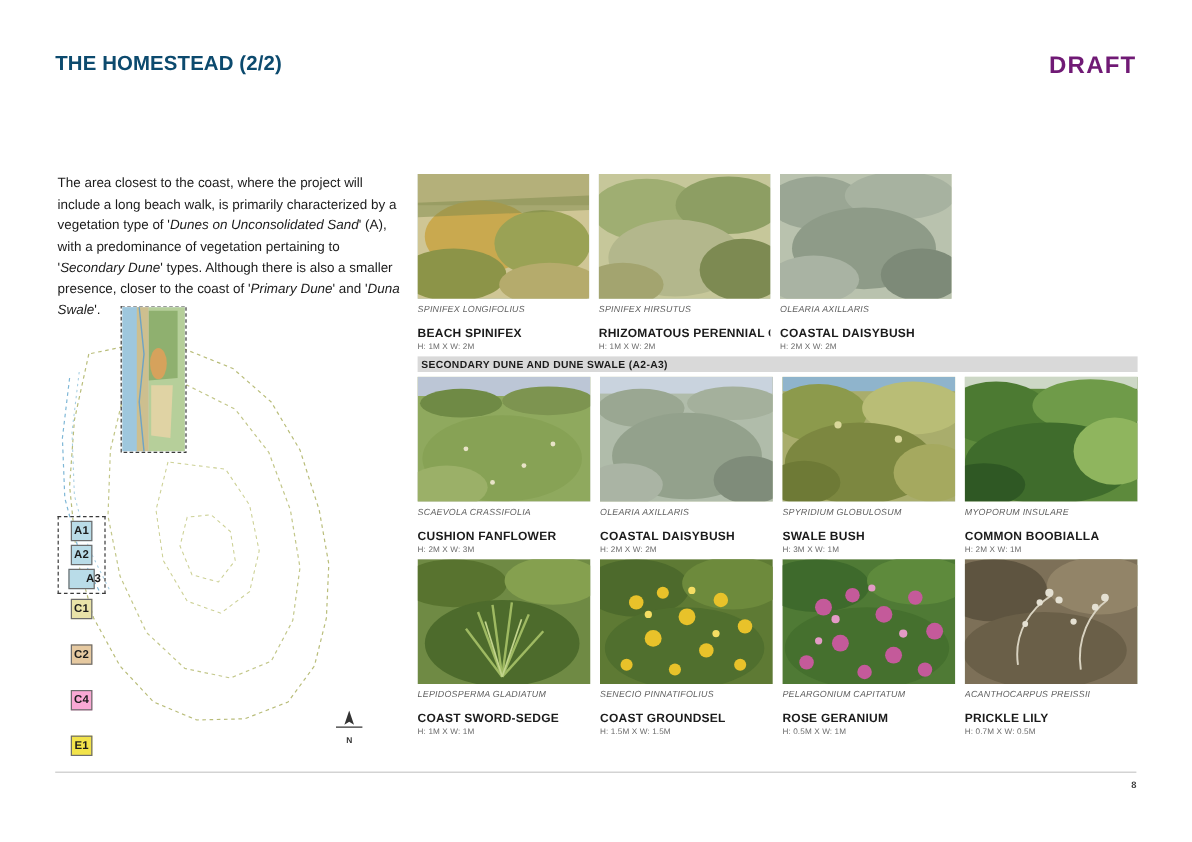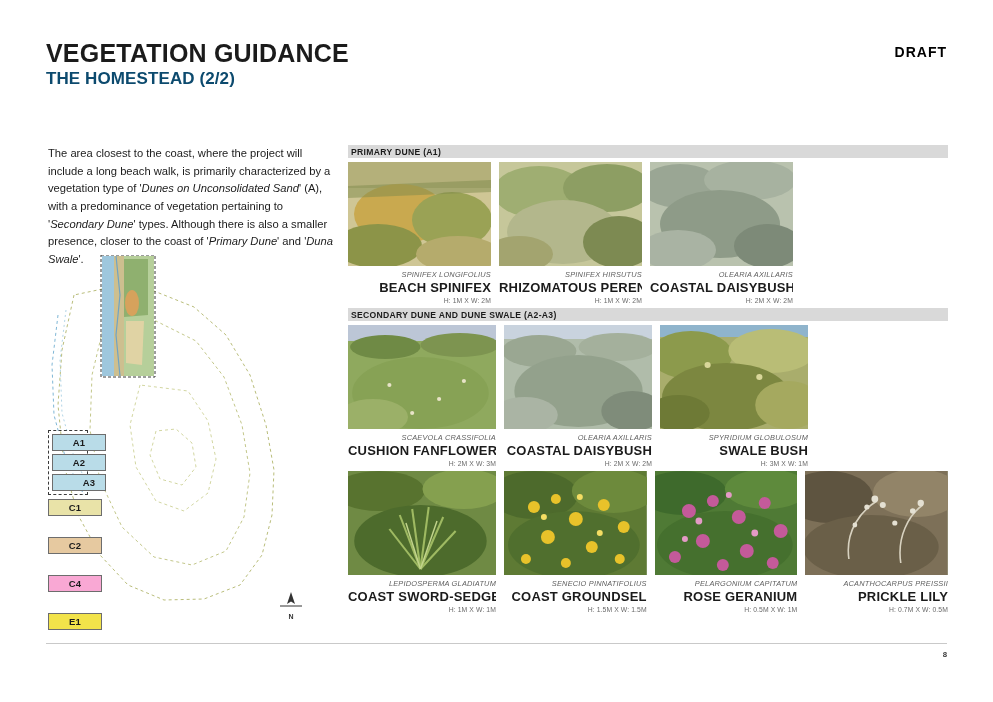--- a/index.html
+++ b/index.html
@@ -30,23 +30,23 @@
   .subtitle {
     font-size: 17px;
     font-weight: bold;
     color: #0c4a6e;
     margin-top: 3px;
     letter-spacing: 0.1px;
   }
   .draft-stamp {
     position: absolute;
     right: 0; top: 4px;
-    font-size: 14px;
-    font-weight: bold;
-    color: #000000;
+    font-size: 20px;
+    font-weight: bold;
+    color: #701a75;
     letter-spacing: 1px;
   }
 
   
   .intro {
     position: absolute;
     left: 48px; top: 145px;
     width: 290px;
     font-size: 11.2px;
     line-height: 1.58;
@@ -67,21 +67,21 @@
     position: absolute;
     left: 48px; top: 430px;
     width: 40px;
   }
   .legend-group {
     border: 1px dashed #3a3a3a;
     padding: 3px 3px;
     margin-bottom: 4px;
   }
   .swatch {
-    width: 54px; height: 17px;
+    width: 18px; height: 17px;
     margin: 0 auto 3px auto;
     border: 1px solid #6d6d6d;
     font-size: 9.5px;
     font-weight: bold;
     color: #1b1b1b;
     display: flex;
     align-items: center;
     justify-content: center;
     letter-spacing: 0.2px;
   }
@@ -103,21 +103,20 @@
     font-size: 8.6px;
     font-weight: bold;
     letter-spacing: 0.3px;
     color: #1b1b1b;
     margin-bottom: 4px;
   }
   .grid {
     display: flex;
     gap: 8px;
     margin-bottom: 4px;
-    text-align: right;
   }
   .card { width: 143px; }
   .card.w4 { width: 148px; }
   .photo {
     width: 100%;
     height: 104px;
     background: #b9c3a8;
     overflow: hidden;
     position: relative;
   }
@@ -125,24 +124,24 @@
   .cap-sci {
     font-size: 7.4px;
     font-style: italic;
     color: #5f5f5f;
     margin-top: 4px;
     letter-spacing: 0.2px;
     white-space: nowrap;
     overflow: hidden;
   }
   .cap-com {
-    font-size: 13px;
+    font-size: 10px;
     font-weight: bold;
     color: #1b1b1b;
-    margin-top: 1px;
+    margin-top: 11px;
     letter-spacing: 0.2px;
     white-space: nowrap;
     overflow: hidden;
   }
   .cap-dim {
     font-size: 6.8px;
     color: #6a6a6a;
     margin-top: 2px;
     letter-spacing: 0.1px;
   }
@@ -180,21 +179,20 @@
     color: #333;
     margin-top: 1px;
   }
 </style>
 </head>
 <body>
 
 <div class="page">
 
   <div class="header">
-    <div class="title">VEGETATION GUIDANCE</div>
     <div class="subtitle">THE HOMESTEAD (2/2)</div>
     <div class="draft-stamp">DRAFT</div>
   </div>
 
   <div class="intro">
     <span>The area closest to the coast, where the project will include a long beach walk, is primarily characterized by a vegetation type of '</span><i>Dunes on Unconsolidated Sand</i><span>' (A), with a predominance of vegetation pertaining to '</span><i>Secondary Dune</i><span>' types. Although there is also a smaller presence, closer to the coast of '</span><i>Primary Dune</i><span>' and '</span><i>Duna Swale</i><span>'.</span>
   </div>
 
   <div class="siteplan">
     <svg viewBox="0 0 300 370" width="300" height="370" xmlns="http://www.w3.org/2000/svg">
@@ -238,21 +236,20 @@
       <div class="swatch" style="background:#b9dce8">A3</div>
     </div>
     <div class="swatch single" style="background:#e9e3a8">C1</div>
     <div class="swatch single" style="background:#e6c9a0">C2</div>
     <div class="swatch single" style="background:#f9a8d4">C4</div>
     <div class="swatch single" style="background:#f2e34a">E1</div>
   </div>
 
   <div class="right">
 
-    <div class="section-band">PRIMARY DUNE (A1)</div>
     <div class="grid">
 
       <div class="card">
         <div class="photo">
           <svg viewBox="0 0 143 104" preserveAspectRatio="none" xmlns="http://www.w3.org/2000/svg">
             <rect width="143" height="104" fill="#cfc695"></rect>
             <rect y="0" width="143" height="26" fill="#b4b07a"></rect>
             <ellipse cx="52" cy="52" rx="46" ry="30" fill="#c9a94f"></ellipse>
             <ellipse cx="104" cy="58" rx="40" ry="28" fill="#9aa255"></ellipse>
             <ellipse cx="30" cy="84" rx="44" ry="22" fill="#8c9448"></ellipse>
@@ -351,20 +348,36 @@
             <ellipse cx="18" cy="88" rx="30" ry="18" fill="#6e7a36"></ellipse>
             <circle cx="46" cy="40" r="3" fill="#d9d79a"></circle>
             <circle cx="96" cy="52" r="3" fill="#d9d79a"></circle>
           </svg>
         </div>
         <div class="cap-sci">SPYRIDIUM GLOBULOSUM</div>
         <div class="cap-com">SWALE BUSH</div>
         <div class="cap-dim">H: 3M X W: 1M</div>
       </div>
 
+      <div class="card w4">
+        <div class="photo">
+          <svg viewBox="0 0 143 104" preserveAspectRatio="none" xmlns="http://www.w3.org/2000/svg">
+            <rect width="143" height="104" fill="#5d8a3c"></rect>
+            <rect width="143" height="10" fill="#cdd8c6"></rect>
+            <ellipse cx="26" cy="30" rx="44" ry="26" fill="#4c7a32"></ellipse>
+            <ellipse cx="104" cy="24" rx="48" ry="22" fill="#6f9b49"></ellipse>
+            <ellipse cx="70" cy="72" rx="70" ry="34" fill="#3f6c2c"></ellipse>
+            <ellipse cx="124" cy="62" rx="34" ry="28" fill="#8fb55e"></ellipse>
+            <ellipse cx="16" cy="90" rx="34" ry="18" fill="#2f5824"></ellipse>
+          </svg>
+        </div>
+        <div class="cap-sci">MYOPORUM INSULARE</div>
+        <div class="cap-com">COMMON BOOBIALLA</div>
+        <div class="cap-dim">H: 2M X W: 1M</div>
+      </div>
 
     </div>
 
     <div class="grid">
 
       <div class="card w4">
         <div class="photo">
           <svg viewBox="0 0 143 104" preserveAspectRatio="none" xmlns="http://www.w3.org/2000/svg">
             <rect width="143" height="104" fill="#6f8a44"></rect>
             <ellipse cx="30" cy="20" rx="44" ry="20" fill="#58732f"></ellipse>

